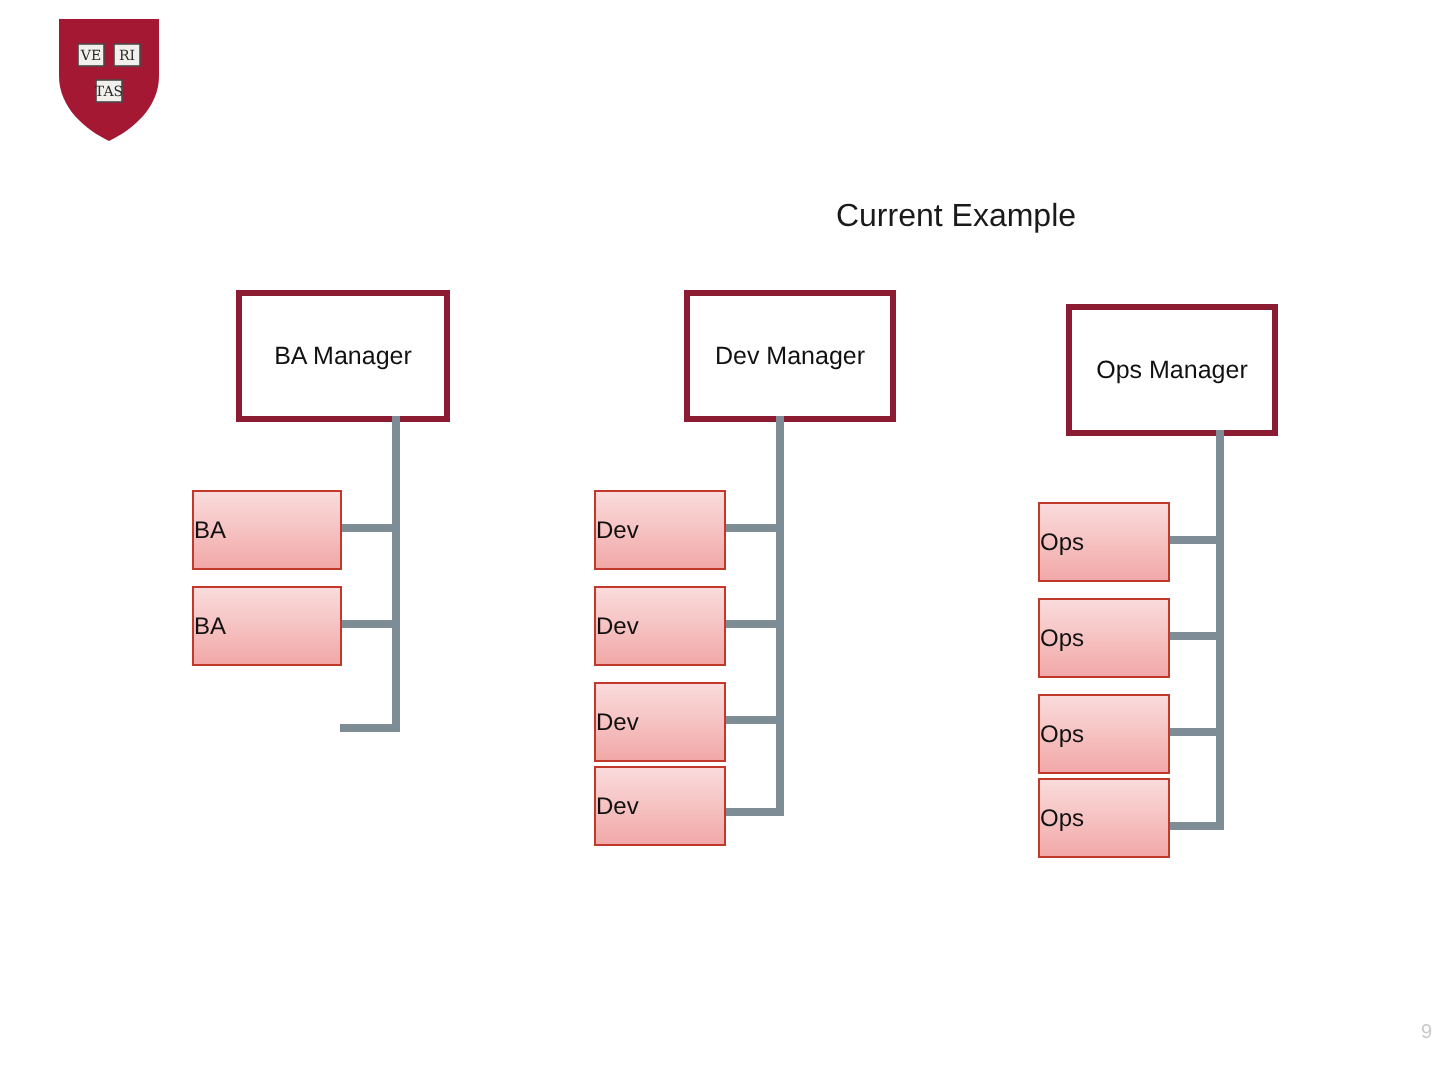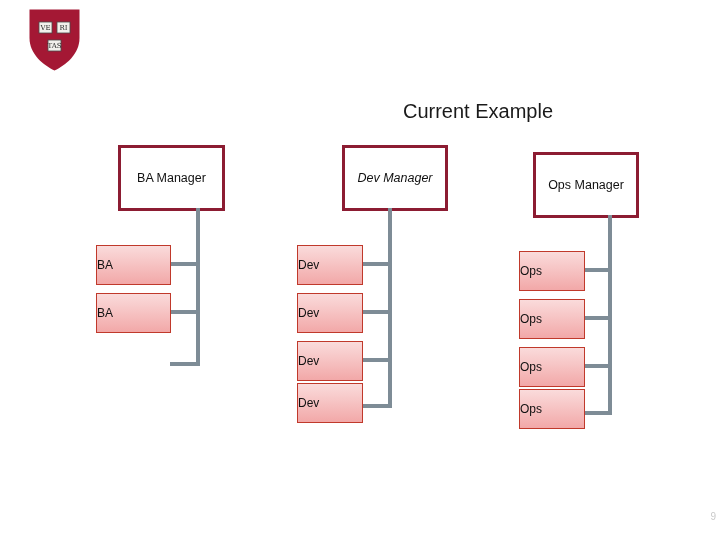--- a/index.html
+++ b/index.html
@@ -39,21 +39,21 @@
     letter-spacing: -0.1px;
   }
 
   
   #diagram-caption {
     position: absolute;
     left: 0; top: 100px;
     width: 720px;
     text-align: center;
     font-family: "Liberation Sans", sans-serif;
-    font-size: 20px;
+    font-size: 16px;
     color: #1a1a1a;
   }
   #diagram-caption .cap-inner {
     display: inline-block;
     margin-left: 236px;
   }
 
   
   #org-chart {
     position: absolute;
@@ -144,21 +144,21 @@
   <div class="conn-h" style="left:170px; top:310px; width:28px;"></div>
   <div class="conn-h" style="left:170px; top:362px; width:28px;"></div>
 
   <div class="staff-box" style="left:96px; top:245px; width:75px; height:40px;">
     <span>BA</span>
   </div>
   <div class="staff-box" style="left:96px; top:293px; width:75px; height:40px;">
     <span>BA</span>
   </div>
 
-  <div class="manager-box" style="left:342px; top:145px; width:106px; height:66px;font-style:italic;">
+  <div class="manager-box" style="left:342px; top:145px; width:106px; height:66px;">
     <span>Dev Manager</span>
   </div>
   <div class="conn-v" style="left:388px; top:208px; height:200px;"></div>
   <div class="conn-h" style="left:362px; top:262px; width:28px;"></div>
   <div class="conn-h" style="left:362px; top:310px; width:28px;"></div>
   <div class="conn-h" style="left:362px; top:358px; width:28px;"></div>
   <div class="conn-h" style="left:362px; top:404px; width:28px;"></div>
 
   <div class="staff-box" style="left:297px; top:245px; width:66px; height:40px;">
     <span>Dev</span>

